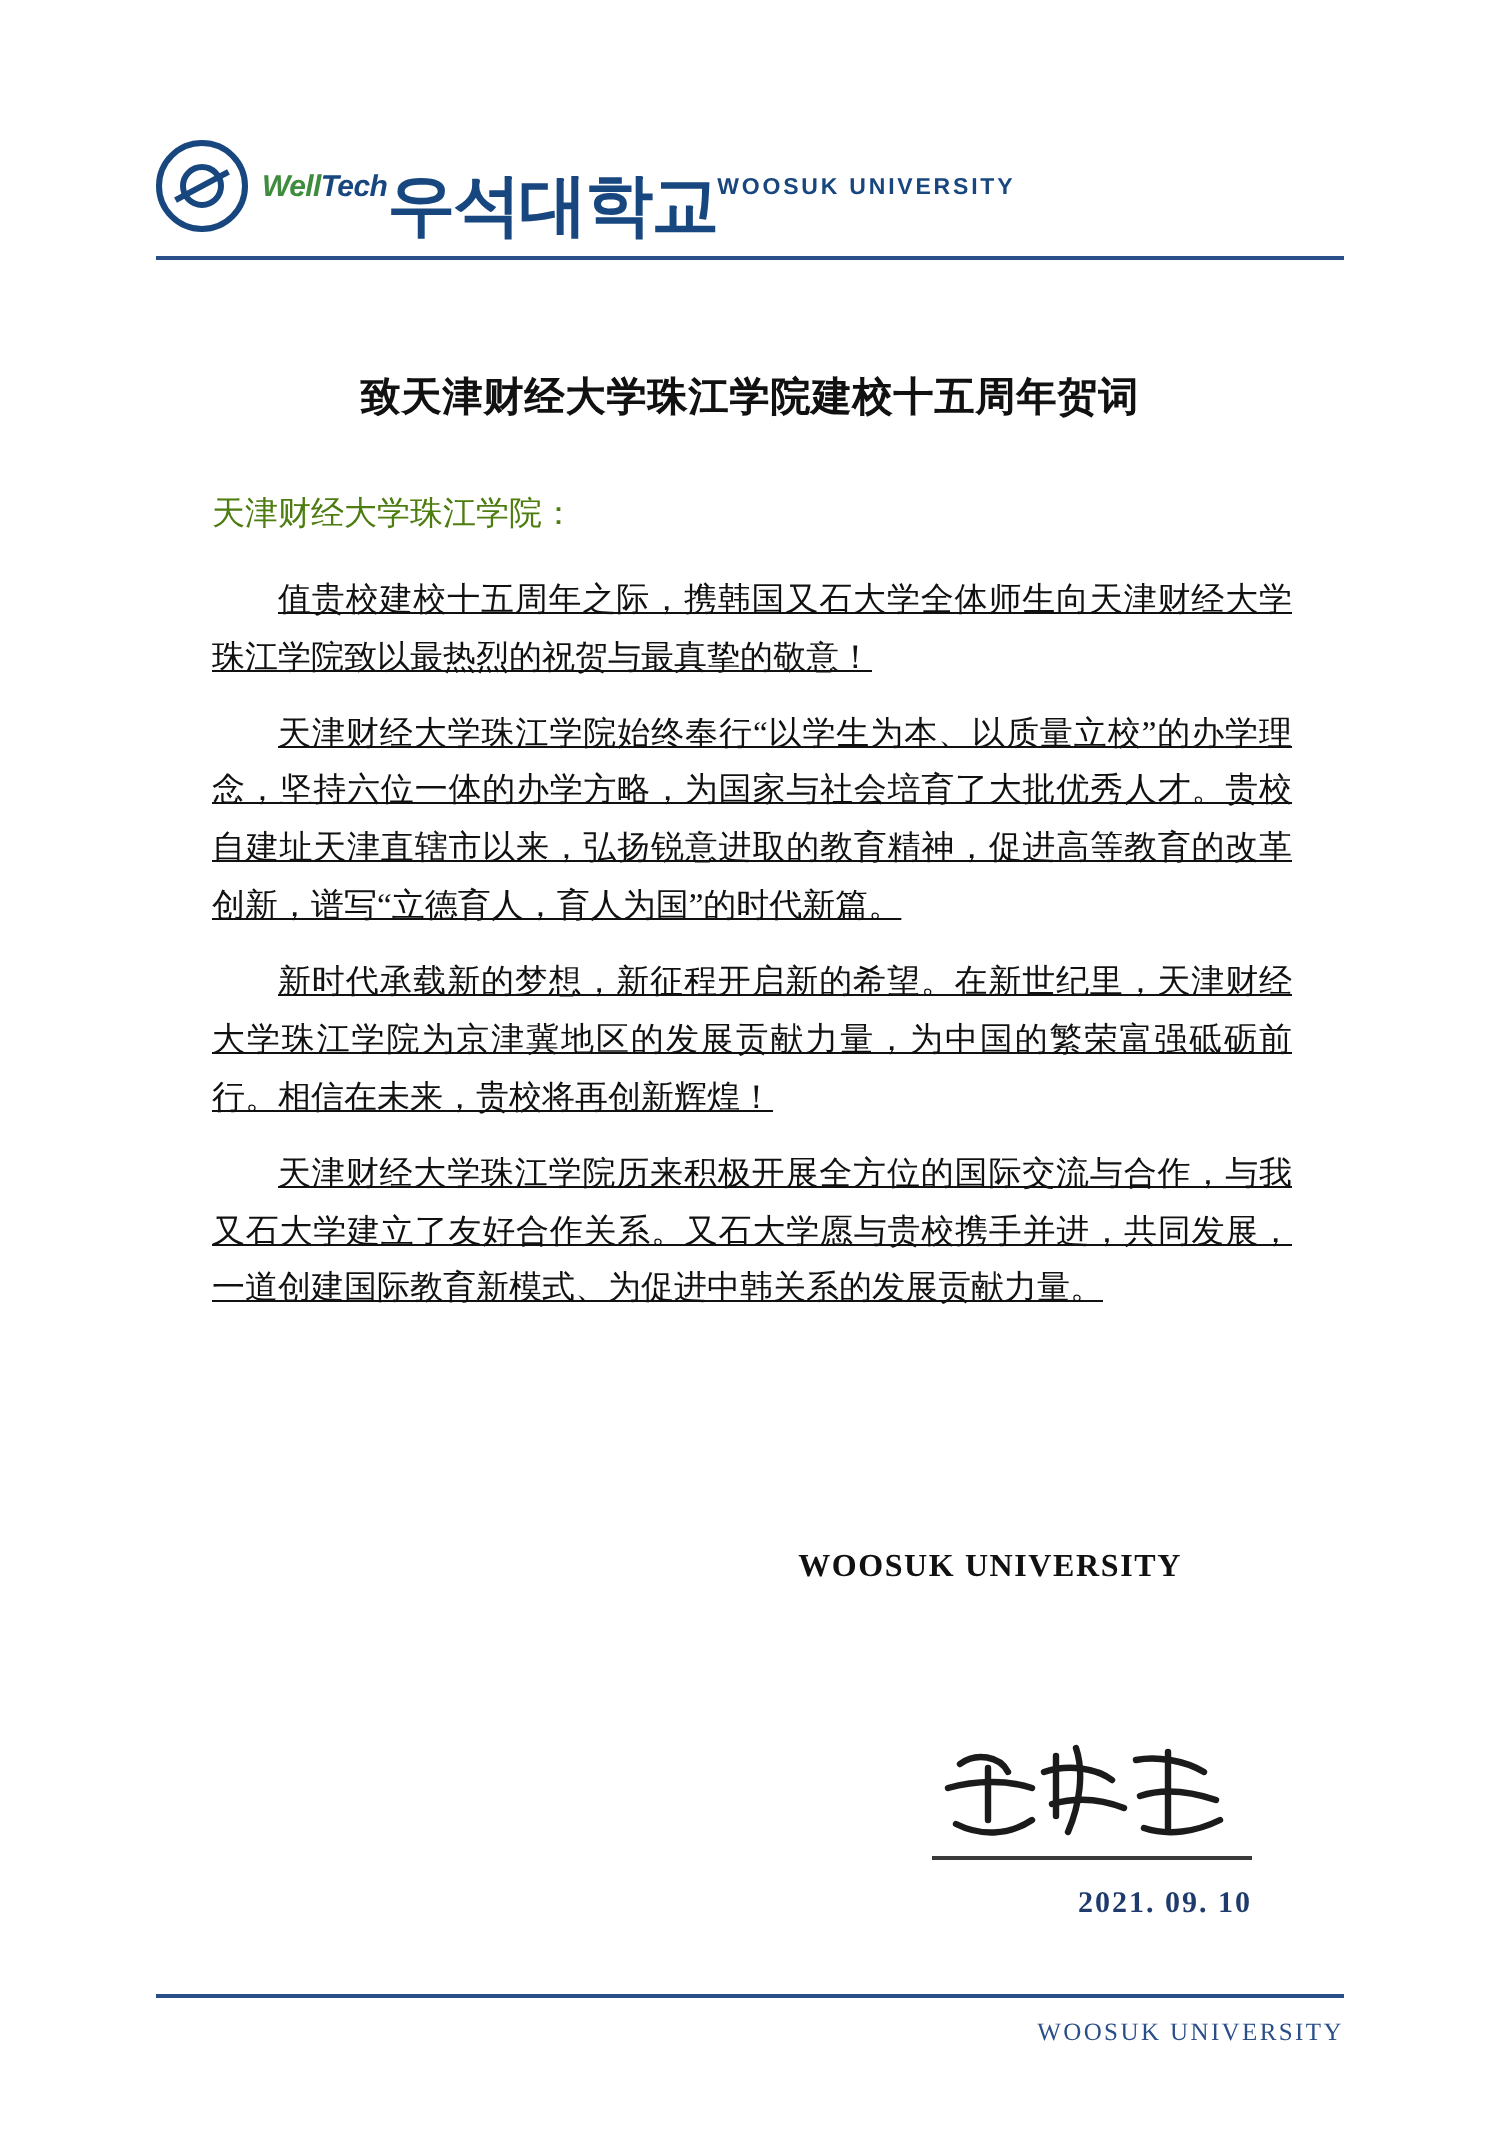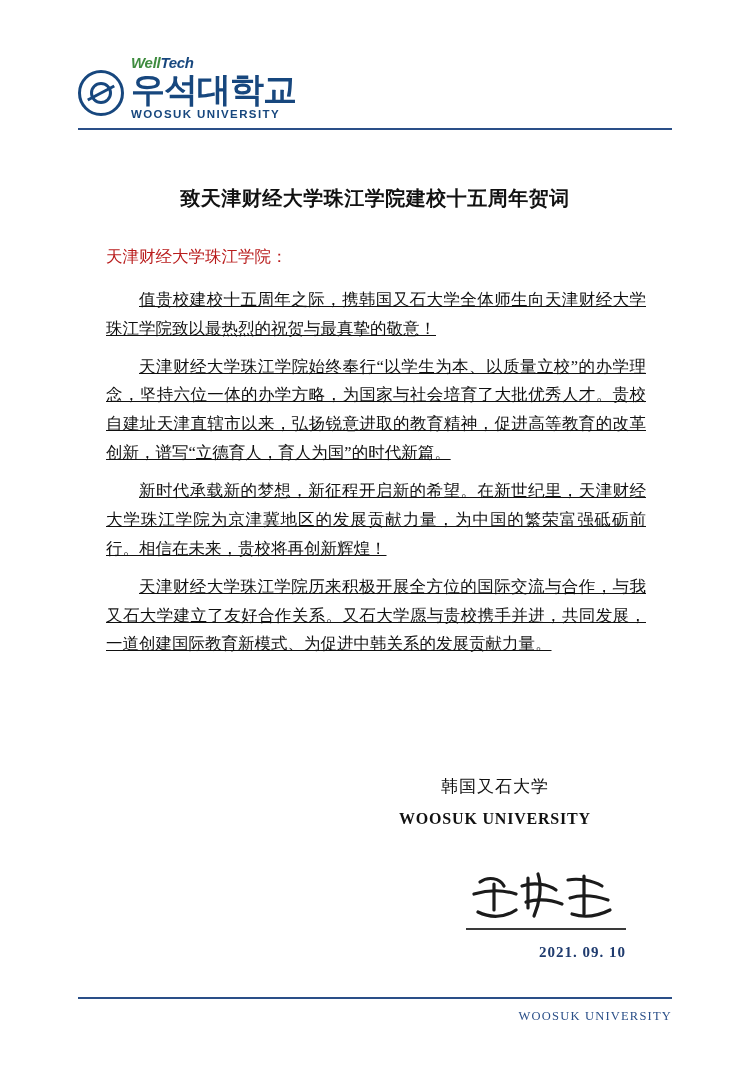--- a/index.html
+++ b/index.html
@@ -65,21 +65,21 @@
     position: absolute;
     left: 50%;
     top: 50%;
     transform: translate(-50%, -50%) rotate(-28deg);
     width: 30px;
     height: 3px;
     background: #17477e;
   }
   .logo-text-block {
     display: flex;
-    flex-direction: column;
+    flex-direction: row;
     justify-content: flex-end;
     line-height: 1;
   }
   .welltech {
     font-family: "Liberation Sans", sans-serif;
     font-size: 15px;
     font-weight: bold;
     font-style: italic;
     color: #3f8c3f;
     letter-spacing: -0.3px;
@@ -128,21 +128,21 @@
   .body-block {
     position: absolute;
     left: 106px;
     top: 245px;
     width: 540px;
   }
   .salutation {
     font-size: 16.5px;
     line-height: 1.5;
     margin-bottom: 16px;
-    color: #b91c1c;
+    color: #4d7c0f;
   }
   .para {
     font-size: 16.5px;
     line-height: 1.75;
     text-align: justify;
     text-justify: inter-ideograph;
     margin: 0 0 9px 0;
     color: #111111;
   }
   .para.indent {
@@ -248,21 +248,20 @@
 
   <div class="body-block">
     <div class="salutation">天津财经大学珠江学院：</div>
     <p class="para indent">值贵校建校十五周年之际，携韩国又石大学全体师生向天津财经大学珠江学院致以最热烈的祝贺与最真挚的敬意！</p>
     <p class="para indent">天津财经大学珠江学院始终奉行“以学生为本、以质量立校”的办学理念，坚持六位一体的办学方略，为国家与社会培育了大批优秀人才。贵校自建址天津直辖市以来，弘扬锐意进取的教育精神，促进高等教育的改革创新，谱写“立德育人，育人为国”的时代新篇。</p>
     <p class="para indent">新时代承载新的梦想，新征程开启新的希望。在新世纪里，天津财经大学珠江学院为京津冀地区的发展贡献力量，为中国的繁荣富强砥砺前行。相信在未来，贵校将再创新辉煌！</p>
     <p class="para indent">天津财经大学珠江学院历来积极开展全方位的国际交流与合作，与我又石大学建立了友好合作关系。又石大学愿与贵校携手并进，共同发展，一道创建国际教育新模式、为促进中韩关系的发展贡献力量。</p>
   </div>
 
   <div class="sign-block">
-    <div class="sign-kor">韩国又石大学</div>
     <div class="sign-eng">WOOSUK UNIVERSITY</div>
   </div>
 
   <div class="signature-img">
     <svg width="150" height="62" viewBox="0 0 150 62" xmlns="http://www.w3.org/2000/svg">
       <g stroke="#1b1b1b" stroke-width="3.2" fill="none" stroke-linecap="round" stroke-linejoin="round">
         <path d="M10 14 C18 8, 30 10, 34 18"></path>
         <path d="M4 26 C18 22, 34 22, 46 26"></path>
         <path d="M24 16 L24 42"></path>
         <path d="M8 44 C20 50, 34 50, 46 42"></path>

